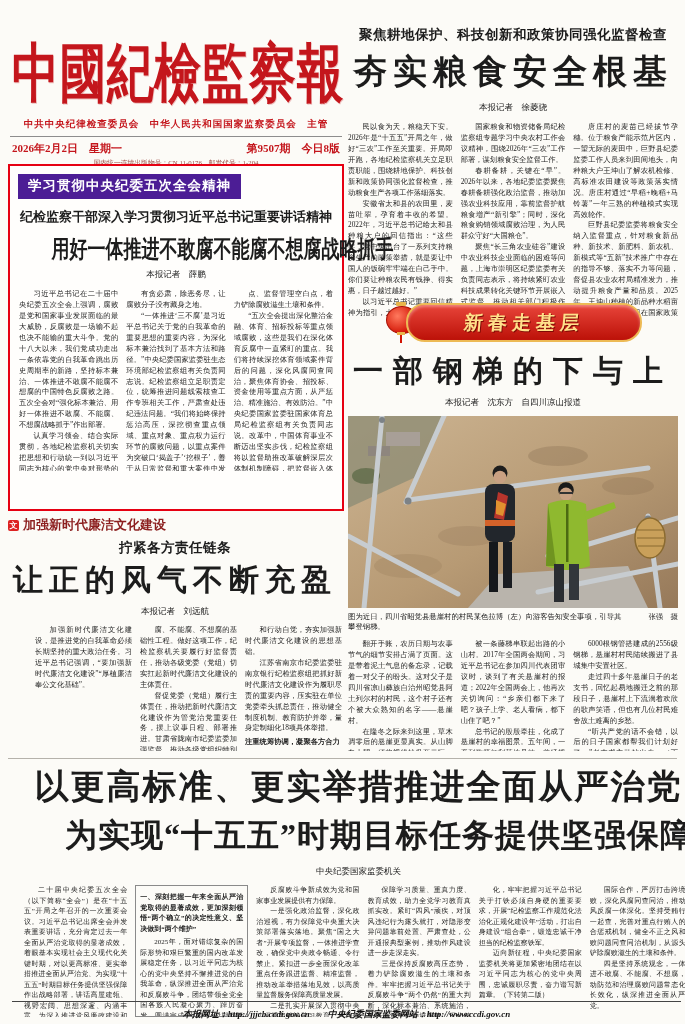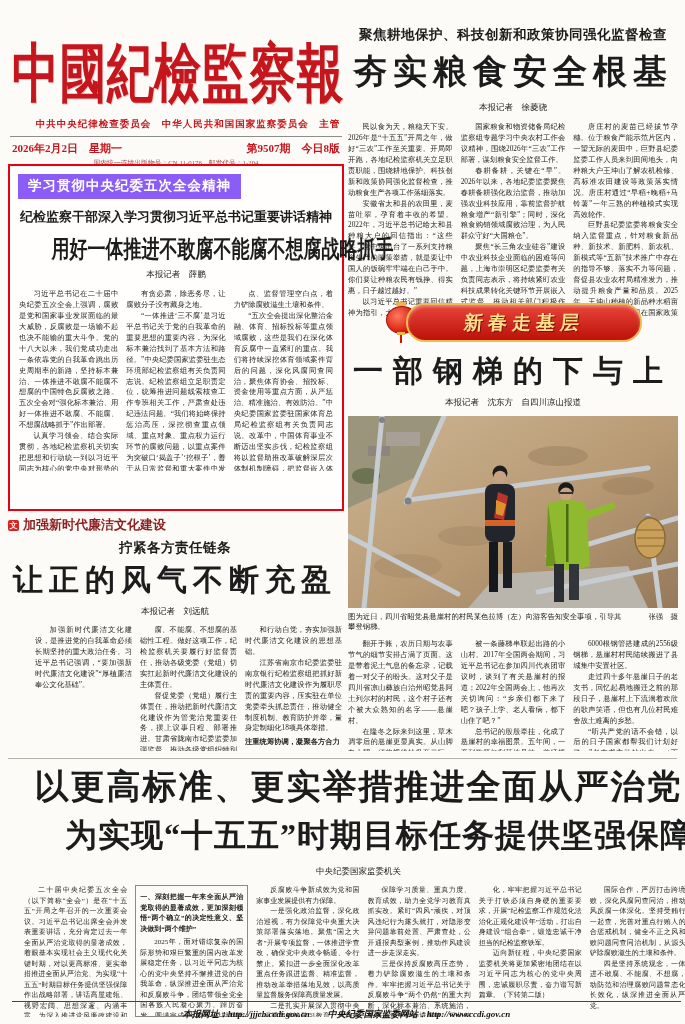--- a/index.html
+++ b/index.html
@@ -4,21 +4,21 @@
 <style>
   html,body{margin:0;padding:0;background:#d9d7d2;}
   .page{position:relative;width:685px;height:1024px;background:#fcfbf7;margin:0 auto;
         font-family:"Liberation Serif","DejaVu Serif",serif;color:#1c1c1c;overflow:hidden;
         box-shadow:0 0 6px rgba(0,0,0,.35);}
   
   .masthead{position:absolute;left:10px;top:12px;width:332px;height:150px;}
   .masthead-title{position:absolute;left:2px;top:18px;font-size:64px;font-weight:bold;
         color:#c4161c;white-space:nowrap;transform:scale(0.73,1);transform-origin:left top;
         letter-spacing:1px;text-shadow:1px 1px 0 rgba(196,22,28,.25);}
-  .masthead-sup{position:absolute;left:12px;top:106px;width:100%;text-align:center;
+  .masthead-sup{position:absolute;left:0;top:106px;width:100%;text-align:center;
         color:#c4161c;font-size:9.5px;letter-spacing:1px;font-weight:bold;}
   .m-rule1{position:absolute;left:0;top:124px;width:100%;border-top:1px solid #8d8d8d;}
   .m-date-row{position:absolute;left:2px;top:129px;width:328px;display:flex;
         justify-content:space-between;color:#c4161c;font-size:11px;font-weight:bold;}
   .m-pub{position:absolute;left:0;top:146px;width:100%;text-align:center;color:#9c4a42;
         font-size:6.8px;}
   .m-rule2{position:absolute;left:0;top:158px;width:100%;border-top:1px solid #8d8d8d;}
   
   .kicker{text-align:center;font-weight:bold;font-size:13.5px;letter-spacing:.5px;}
   .byline{text-align:center;font-size:8.5px;color:#222;}
@@ -30,21 +30,21 @@
   
   .grain{position:absolute;left:348px;top:26px;width:330px;}
   .grain-headline{text-align:center;font-size:34px;font-weight:bold;letter-spacing:6px;
         margin-top:5px;white-space:nowrap;}
   .grain .byline{margin-top:7px;}
   .grain .cols{margin-top:8px;}
   .grain .col{height:196px;}
   
   .leadbox{position:absolute;left:8px;top:164px;width:332px;height:343px;
         border:2.5px solid #e60012;background:#fffefc;}
-  .lead-tag{display:inline-block;background:#8b5cf6;color:#fff;font-weight:bold;
+  .lead-tag{display:inline-block;background:#4c1d95;color:#fff;font-weight:bold;
         font-size:13.5px;padding:3px 10px 4px;margin:8px 0 0 8px;letter-spacing:1px;
         font-family:"Liberation Sans","DejaVu Sans",sans-serif;}
   .lead-kicker{text-align:center;font-weight:bold;font-size:13px;margin-top:9px;}
   .lead-headline{text-align:center;font-family:"Liberation Sans","DejaVu Sans",sans-serif;
         font-weight:900;font-size:24px;white-space:nowrap;transform:scaleX(.75);
         transform-origin:center;margin-top:7px;}
   .leadbox .byline{margin-top:4px;}
   .leadbox .cols{margin:8px 9px 0;}
   .leadbox .col{height:182px;}
   

